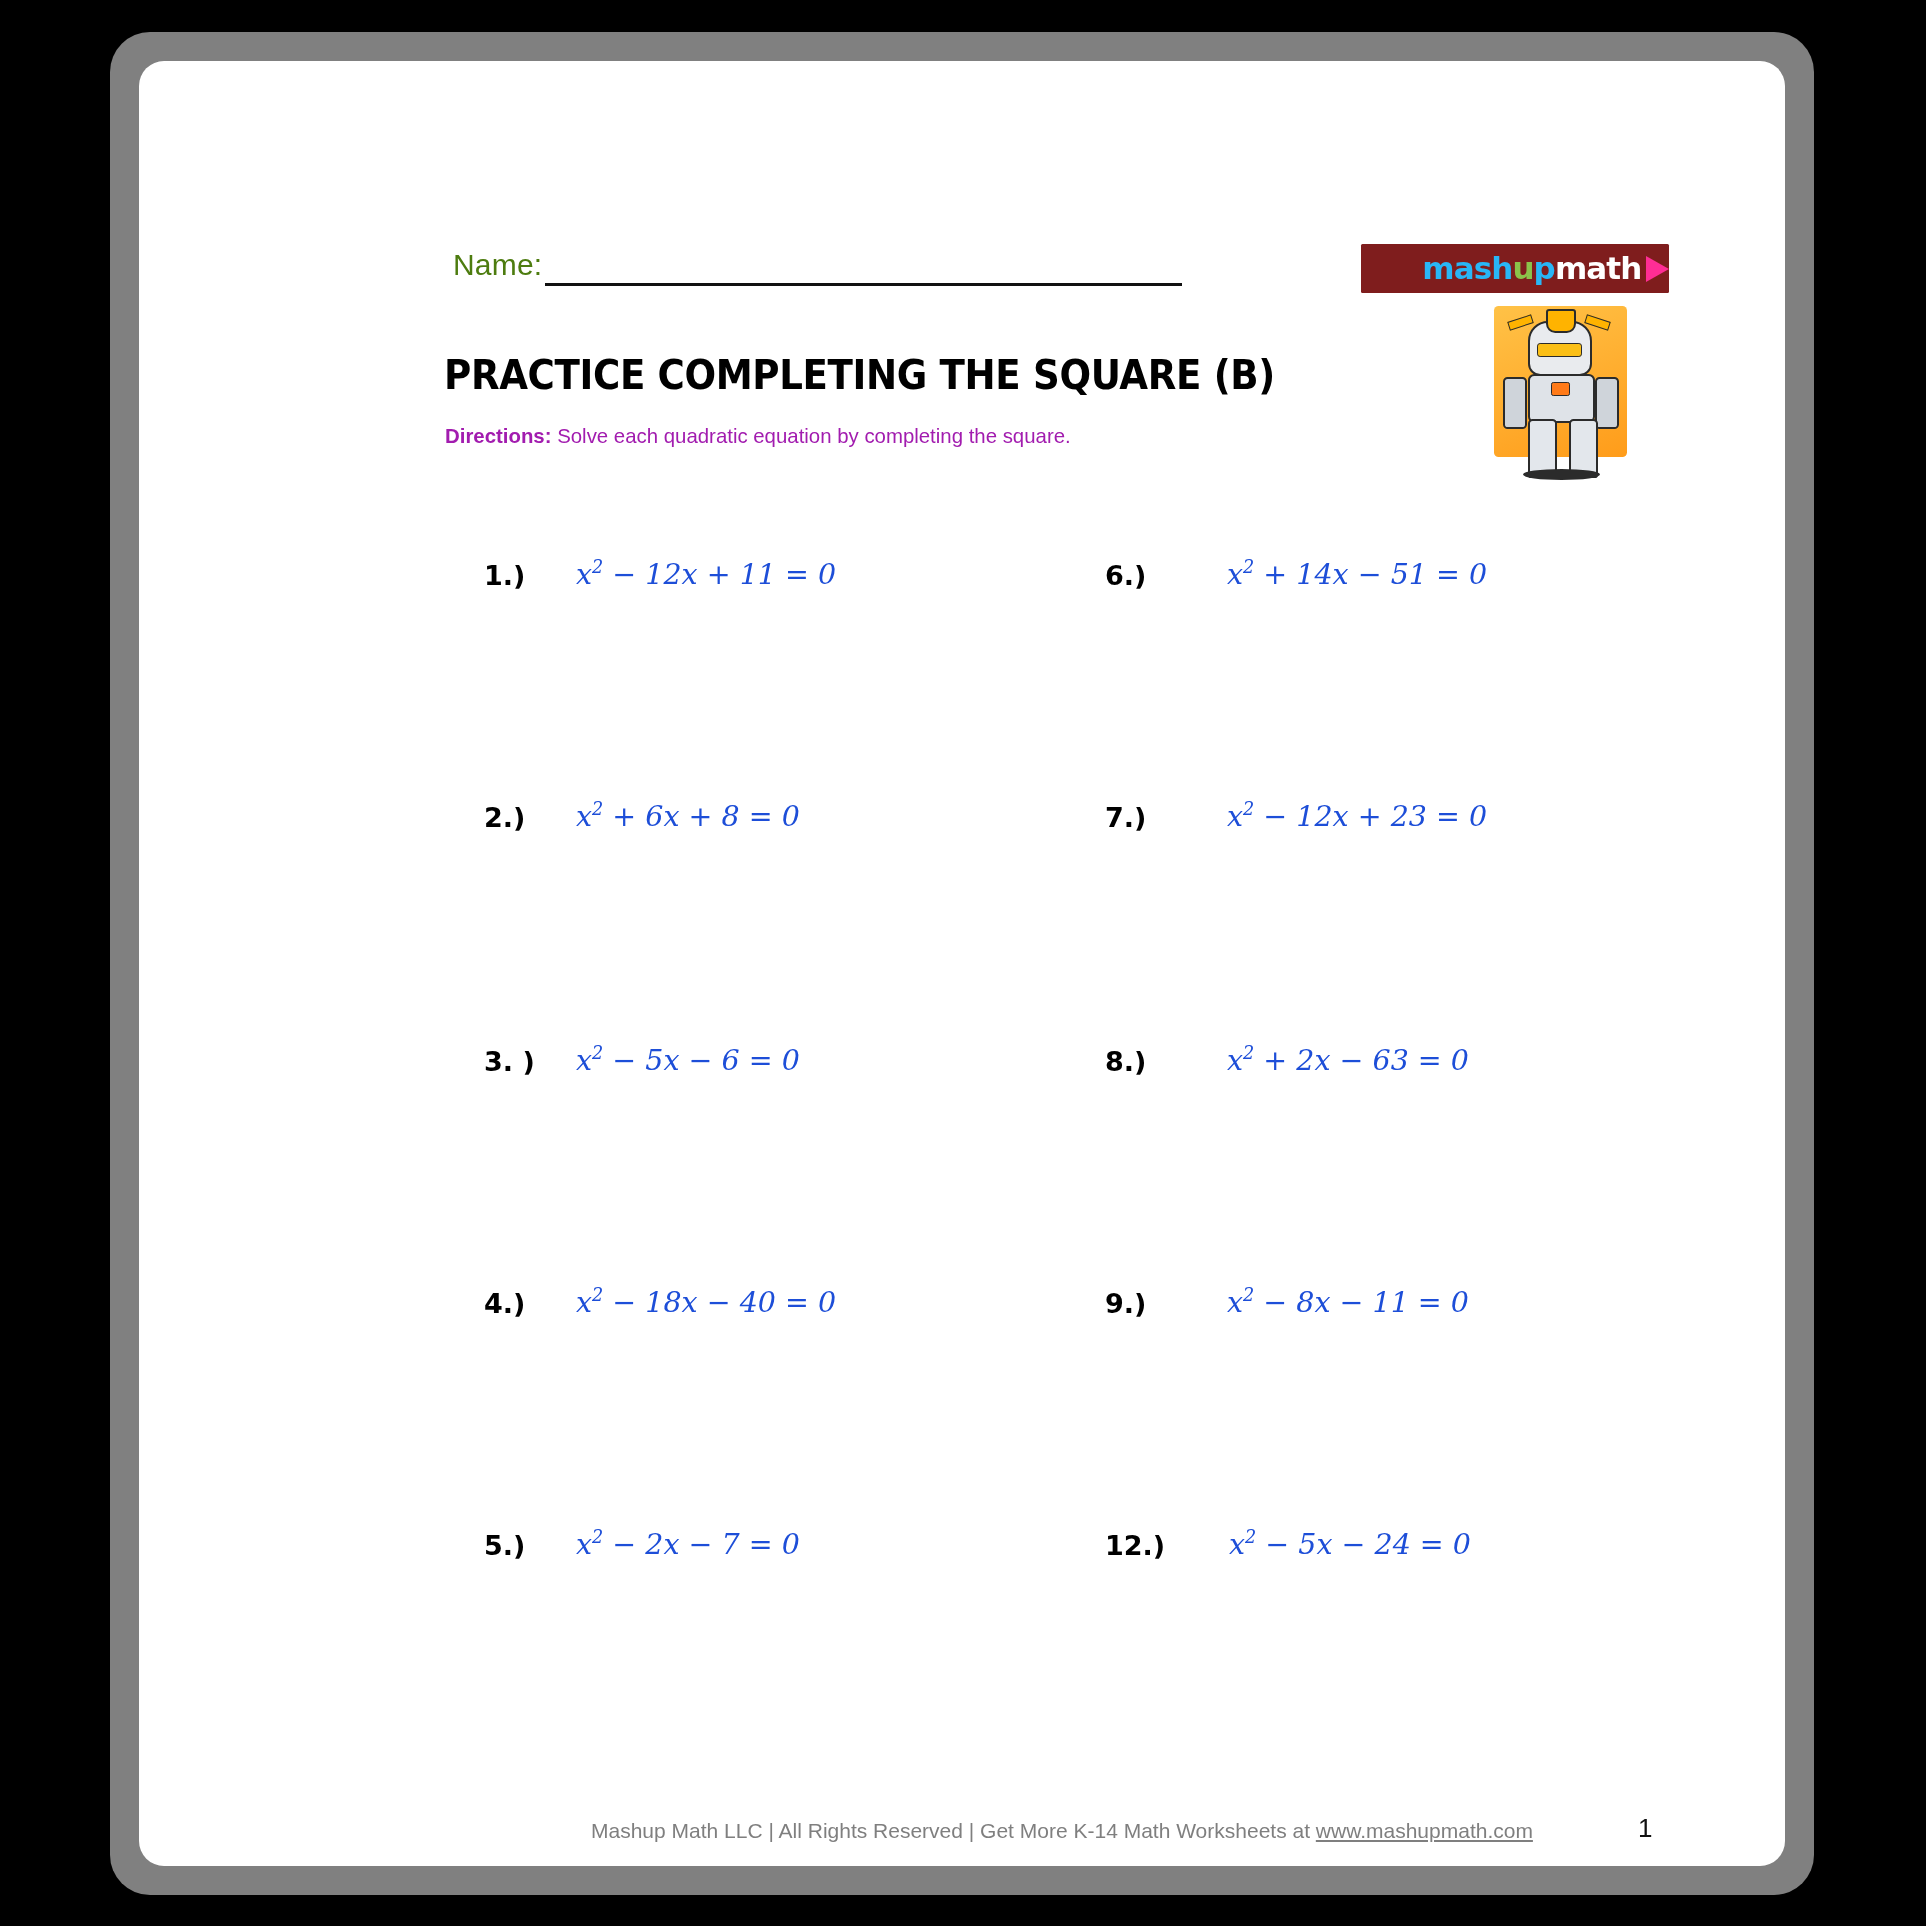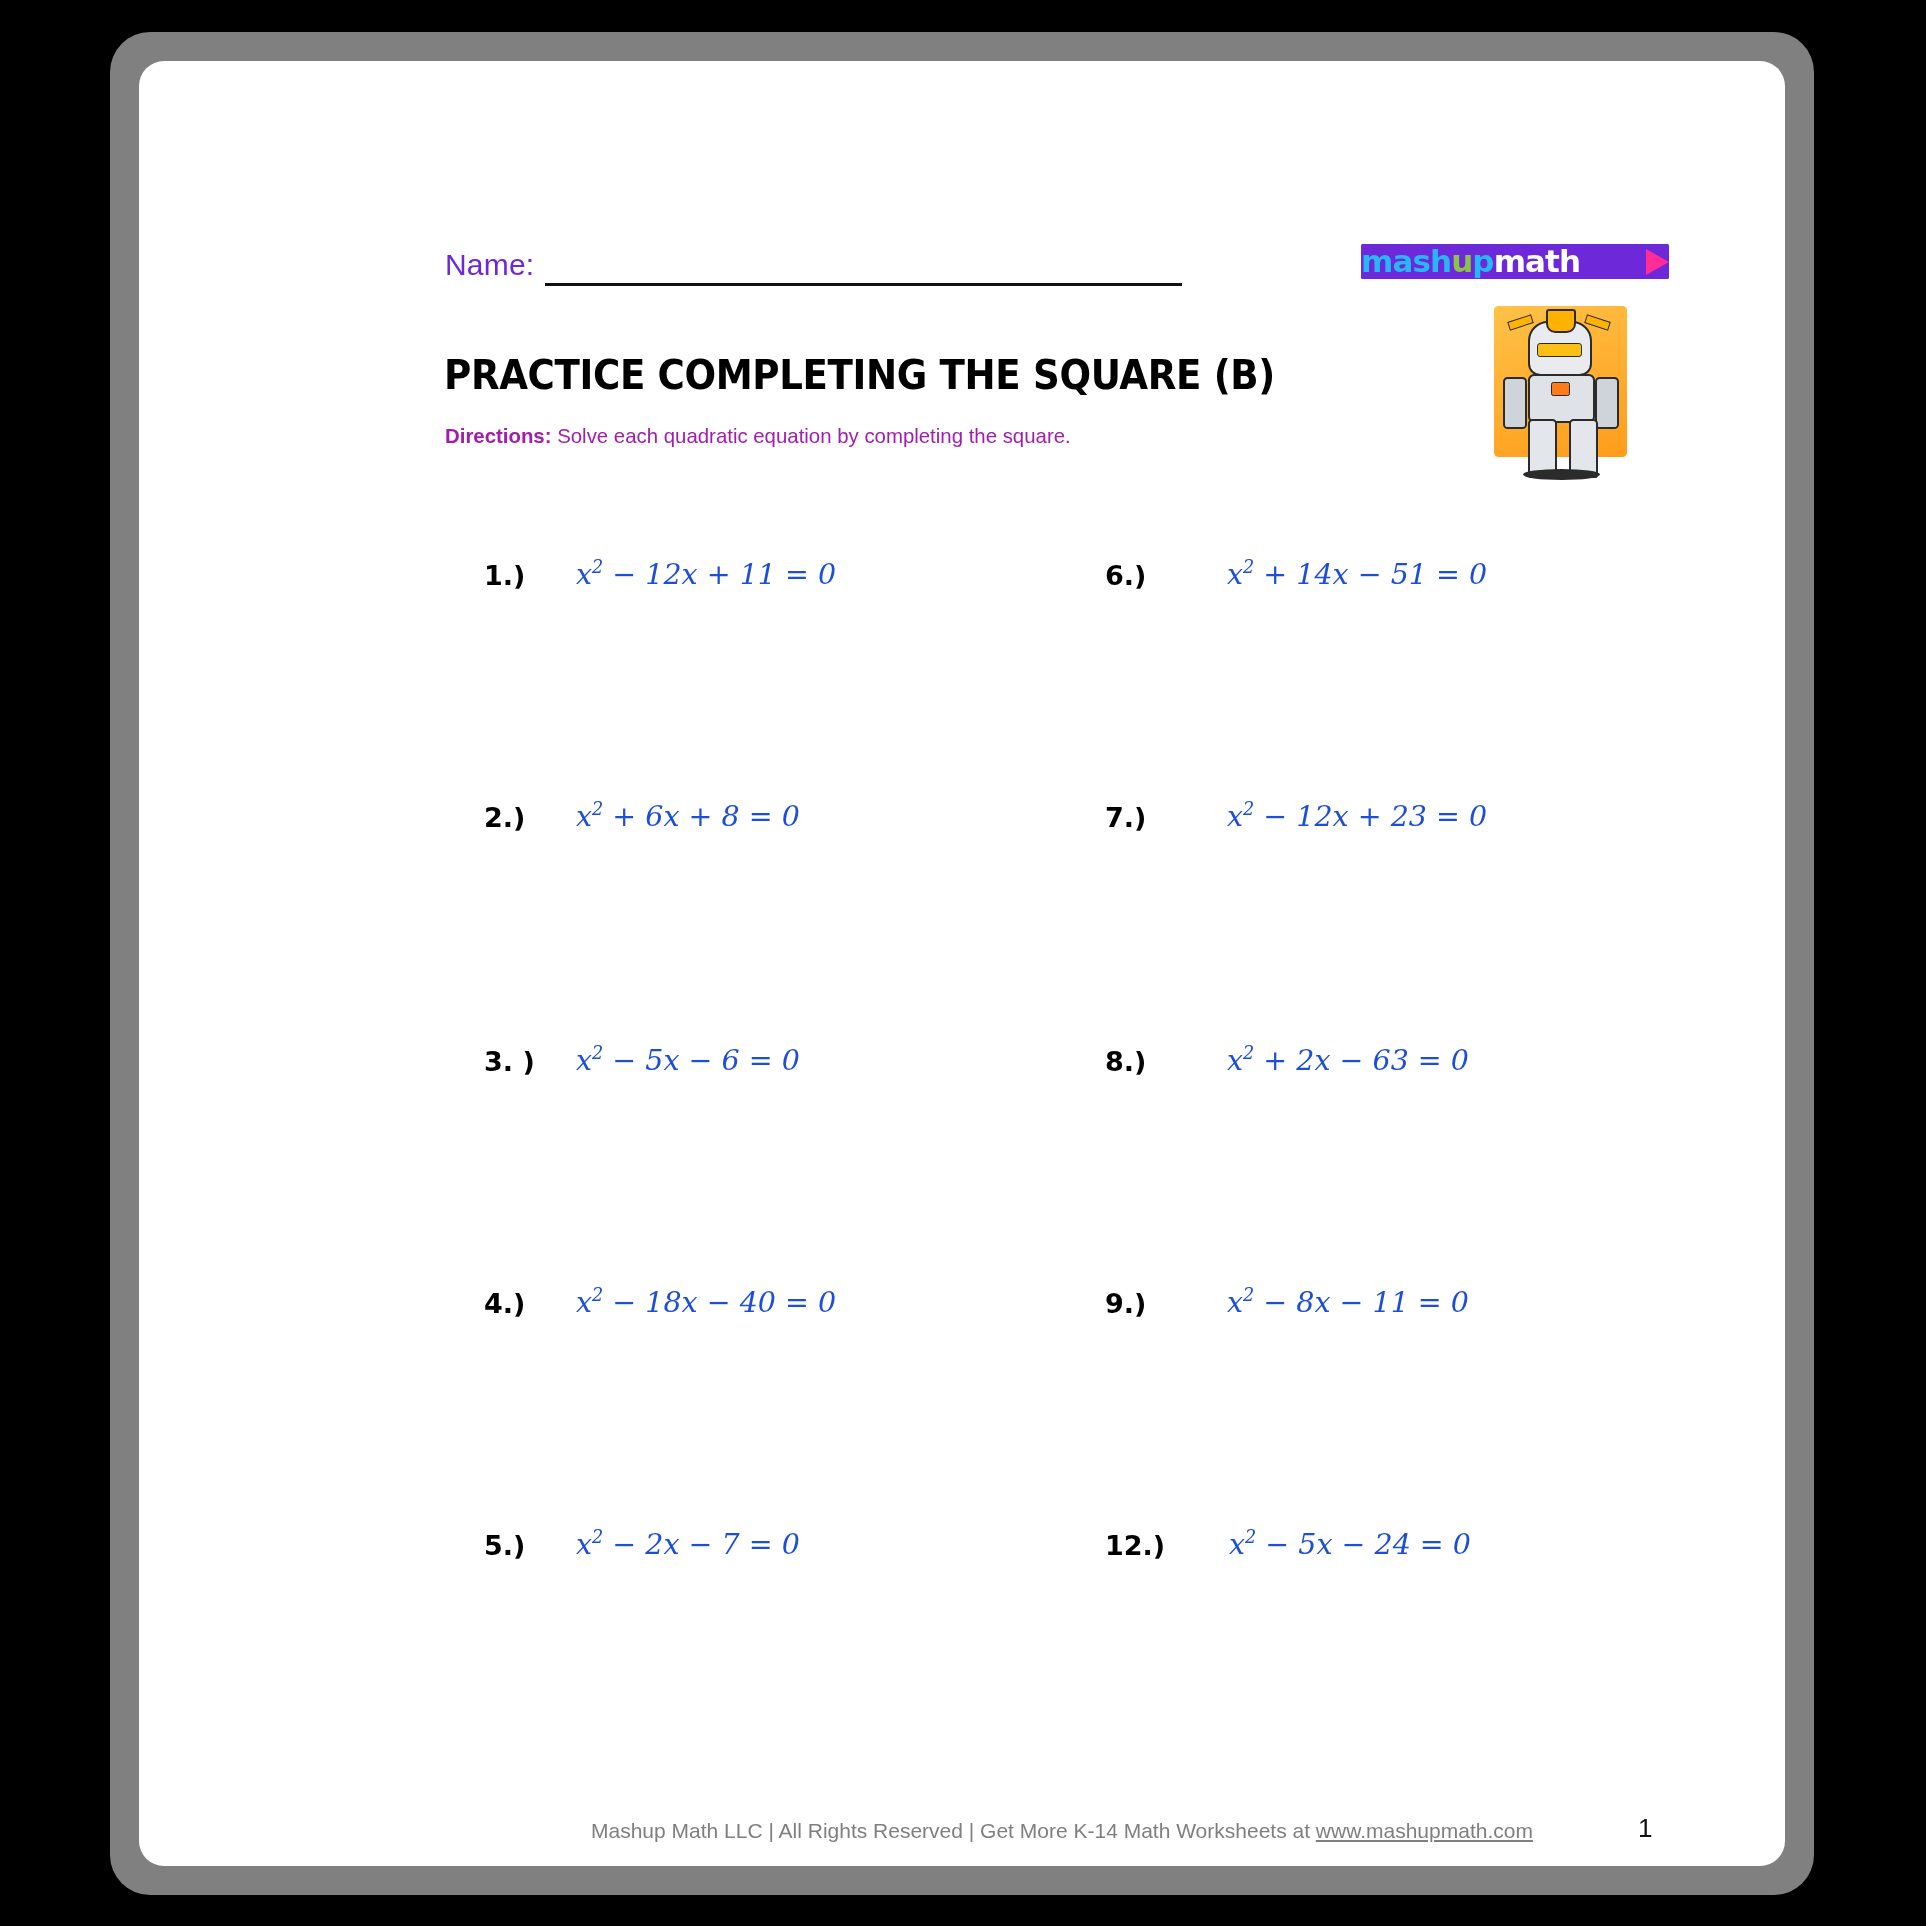--- a/index.html
+++ b/index.html
@@ -35,24 +35,24 @@
     height: 1805px;
     background: #ffffff;
     border-radius: 25px;
     box-sizing: border-box;
     overflow: hidden;
   }
 
   
   #name-line {
     position: absolute;
-    left: 306px;
+    left: 314px;
     top: 187px;
     font-size: 30px;
-    color: #6d28d9;
+    color: #4d7c0f;
     white-space: nowrap;
     letter-spacing: 0.2px;
   }
   #name-rule {
     position: absolute;
     left: 406px;
     top: 222px;
     width: 637px;
     height: 3.1px;
     background: #111111;
@@ -81,25 +81,25 @@
     white-space: nowrap;
   }
   #directions .lbl { font-weight: 700; }
 
   
   #logo-box {
     position: absolute;
     left: 1222px;
     top: 183px;
     width: 308px;
-    height: 35px;
-    background: #6d28d9;
+    height: 49px;
+    background: #7f1d1d;
     display: flex;
     align-items: center;
-    justify-content: space-between;
+    justify-content: flex-end;
     border-radius: 1.5px;
   }
   #logo-text {
     font-family: "DejaVu Sans", sans-serif;
     font-weight: 700;
     font-size: 31px;
     letter-spacing: -0.9px;
     line-height: 1;
     white-space: nowrap;
   }

